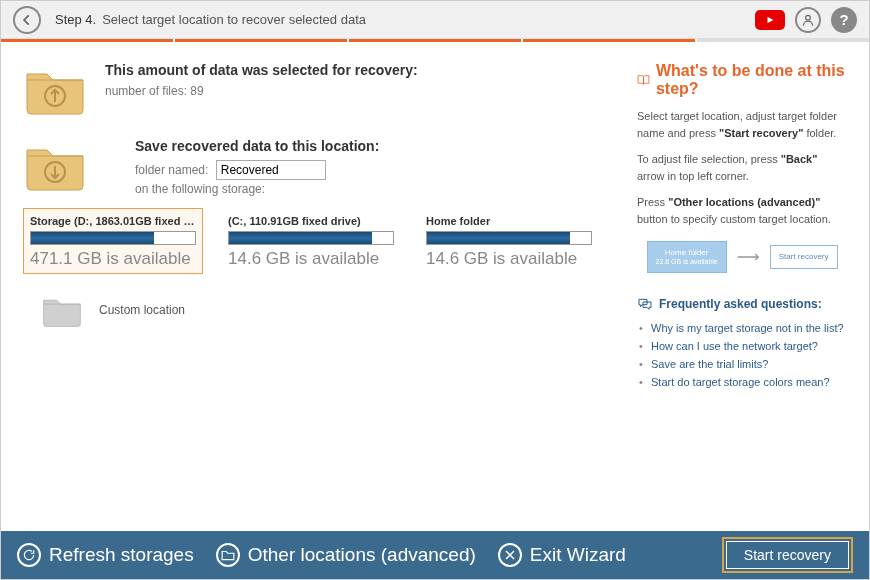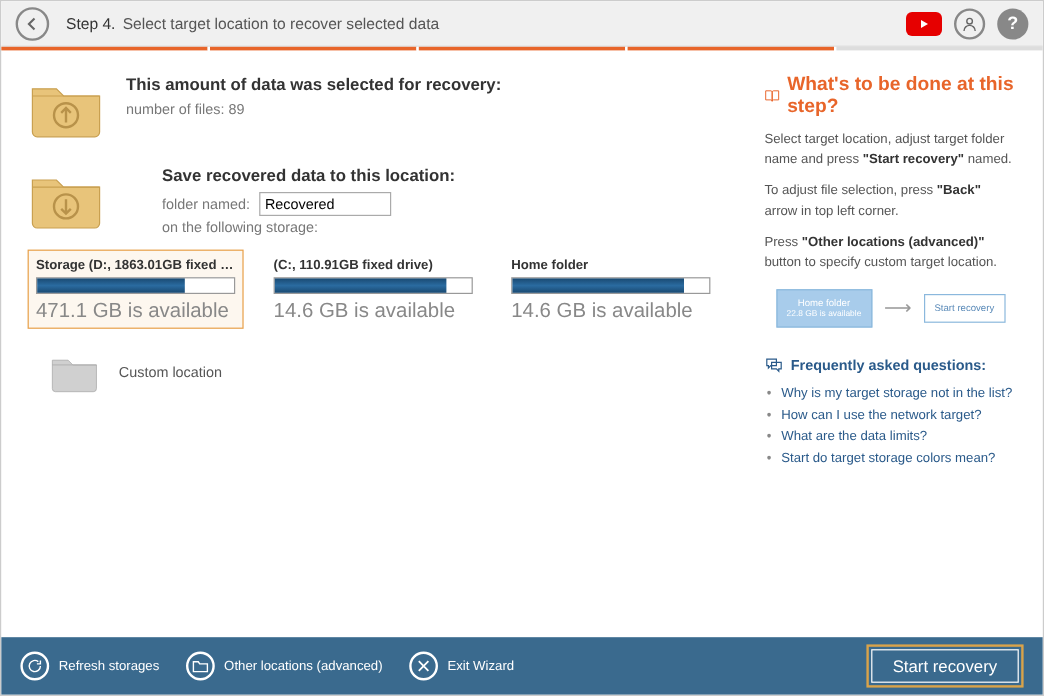--- a/index.html
+++ b/index.html
@@ -48,21 +48,21 @@
   .right b { font-weight:bold; color:#333;}
   .right .mini-img { display:flex; align-items:center; justify-content:center; gap:10px; margin:14px 0 24px 0;}
   .mini-box { border:1px solid #8bb8dd; background:#a8cceb; color:#fff; font-size:8px; padding:6px 8px; text-align:center; line-height:1.2;}
   .mini-arrow { color:#999; font-size:16px;}
   .right h4 { color:#2a5a8a; font-size:12px; font-weight:bold; margin-bottom:8px; display:flex; align-items:center; gap:6px;}
   .faq-list { list-style:none;}
   .faq-list li { color:#2a5a8a; padding:3px 0 3px 14px; position:relative; cursor:pointer;}
   .faq-list li::before { content:"•"; color:#888; position:absolute; left:2px;}
   
   .footer { background:#3a6a8e; height:48px; display:flex; align-items:center; padding:0 16px; gap:22px; color:#fff;}
-  .footer-btn { display:flex; align-items:center; gap:8px; cursor:pointer; font-size:11px;}
+  .footer-btn { display:flex; align-items:center; gap:8px; cursor:pointer; font-size:19px;}
   .footer-icon { width:24px; height:24px; border:2px solid #fff; border-radius:50%; display:flex; align-items:center; justify-content:center;}
   .start-btn { margin-left:auto; border:2px solid #d9a34a; background:#3a6a8e; color:#fff; padding:8px 20px; font-size:14px; cursor:pointer; outline:1px solid #fff; outline-offset:-5px;}
 </style>
 </head>
 <body>
 
 <div class="header">
   <div class="back-btn">
     <svg width="14" height="14" viewBox="0 0 24 24">
         <path d="M15 4l-8 8 8 8" stroke="#666" stroke-width="3" fill="none"></path>
@@ -171,42 +171,42 @@
     </div>
   </div>
 
   <div class="right">
     <h3>
       <svg width="16" height="14" viewBox="0 0 24 20">
           <path d="M2 2h8c1 0 2 1 2 2v14c0-1-1-2-2-2H2zM22 2h-8c-1 0-2 1-2 2v14c0-1 1-2 2-2h8z" fill="none" stroke="#e8652a" stroke-width="1.5"></path>
         </svg>
       <span>What's to be done at this step?</span>
     </h3>
-    <p><span>Select target location, adjust target folder name and press </span><b>"Start recovery"</b><span> named.</span></p>
+    <p><span>Select target location, adjust target folder name and press </span><b>"Start recovery"</b><span> folder.</span></p>
     <p><span>To adjust file selection, press </span><b>"Back"</b><span> arrow in top left corner.</span></p>
     <p><span>Press </span><b>"Other locations (advanced)"</b><span> button to specify custom target location.</span></p>
     <div class="mini-img">
       <div class="mini-box">
           <div>Home folder</div>
           <div style="font-size:7px;">22.8 GB is available</div>
         </div>
       <span class="mini-arrow">⟶</span>
       <div class="mini-box" style="background:#fff;color:#5a8ab8;border:1px solid #8bb8dd;">Start recovery</div>
     </div>
     <h4>
       <svg width="16" height="14" viewBox="0 0 24 20">
           <path d="M3 3h12v8H8l-3 3v-3H3z" fill="none" stroke="#2a5a8a" stroke-width="1.5"></path>
           <path d="M9 7h12v8h-3v3l-3-3H9z" fill="none" stroke="#2a5a8a" stroke-width="1.5"></path>
         </svg>
       <span>Frequently asked questions:</span>
     </h4>
     <ul class="faq-list">
         <li>Why is my target storage not in the list?</li>
         <li>How can I use the network target?</li>
-        <li>What are the data limits?</li>
+        <li>Save are the trial limits?</li>
         <li>Start do target storage colors mean?</li>
       </ul>
   </div>
 </div>
 
 <div class="footer">
   <div class="footer-btn">
     <div class="footer-icon">
       <svg width="14" height="14" viewBox="0 0 24 24">
           <path d="M20 12a8 8 0 1 1-3-6.2M20 4v5h-5" stroke="#fff" stroke-width="2" fill="none"></path>

